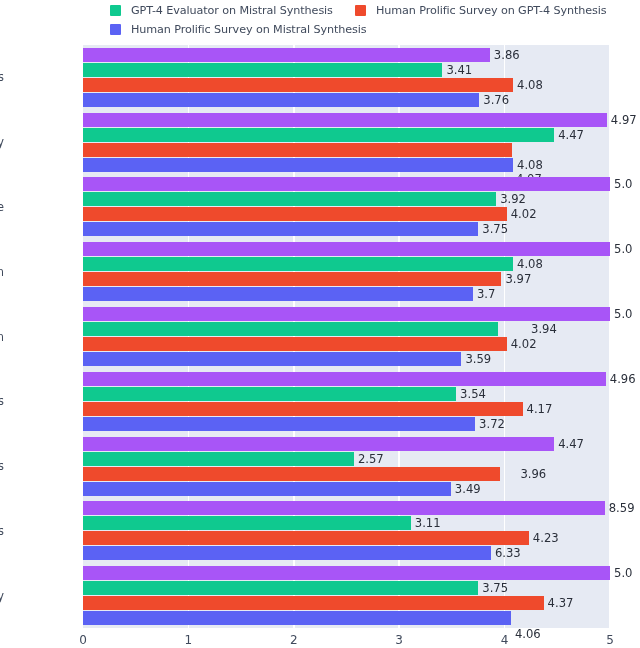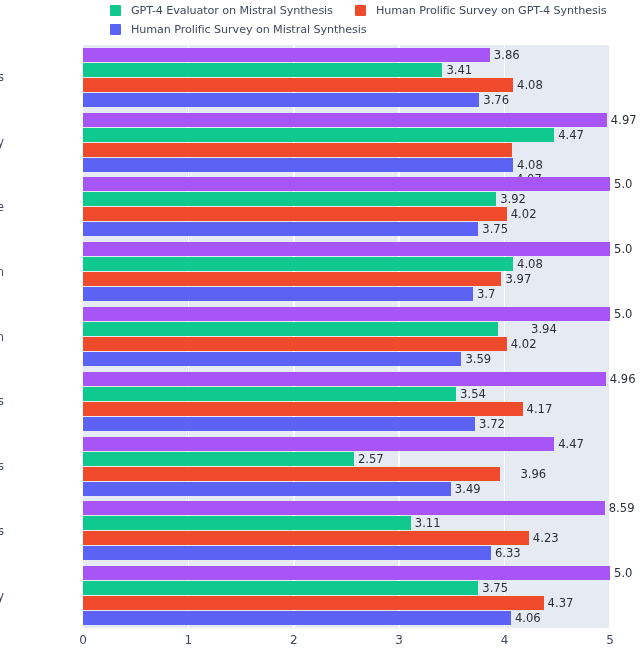--- a/index.html
+++ b/index.html
@@ -273,21 +273,21 @@
         <div class="bar-row" style="top: 536.111px; width: 100%;">
           <div class="bar" title="GPT-4 Evaluator on Mistral Synthesis — Relevancy: 3.75" style="width: 395.25px; background: rgb(15, 201, 143);"></div>
           <span class="bar-label" style="left: 395.25px;">3.75</span>
         </div>
         <div class="bar-row" style="top: 551.111px; width: 100%;">
           <div class="bar" title="Human Prolific Survey on GPT-4 Synthesis — Relevancy: 4.37" style="width: 460.598px; background: rgb(239, 74, 44);"></div>
           <span class="bar-label" style="left: 460.598px;">4.37</span>
         </div>
         <div class="bar-row" style="top: 566.111px; width: 100%;">
           <div class="bar" title="Human Prolific Survey on Mistral Synthesis — Relevancy: 4.06" style="width: 427.924px; background: rgb(91, 98, 244);"></div>
-          <span class="bar-label" style="left: 427.924px;">4.06</span>
+          <span class="bar-label" style="left: 427.924px; margin-top: 16px;">4.06</span>
         </div>
       </div>
   </div>
 
   <div id="yticks">
       <div class="ytick" style="top: 77.3889px;">Conciseness</div>
       <div class="ytick" style="top: 142.167px;">Readability</div>
       <div class="ytick" style="top: 206.944px;">Coherence</div>
       <div class="ytick" style="top: 271.722px;">Cohesion</div>
       <div class="ytick" style="top: 336.5px;">Integration</div>

